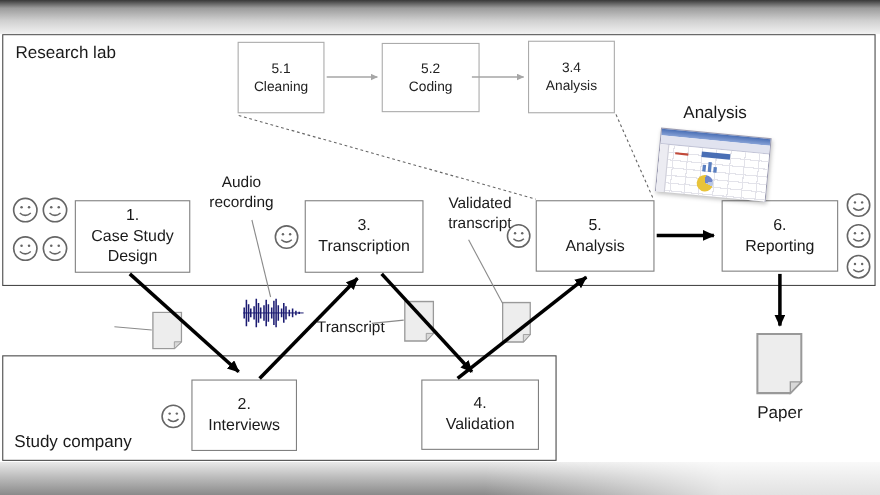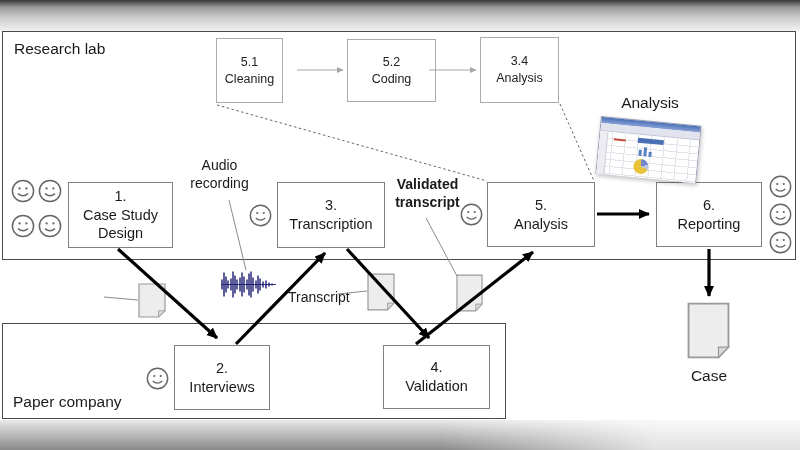--- a/index.html
+++ b/index.html
@@ -43,23 +43,23 @@
       background:conic-gradient(#6f86c9 0 70deg,#b9c6e3 70deg 110deg,#e8c33a 110deg 360deg);}
 </style>
 </head>
 <body>
 
 <div class="stage">
 
   <div class="lane" style="left:2px;top:31px;width:794px;height:229px;"></div>
   <div class="lane" style="left:2px;top:323px;width:504px;height:96px;"></div>
   <div class="lane-label" style="left:14px;top:40px;">Research lab</div>
-  <div class="lane-label" style="left:13px;top:393px;">Paper company</div>
-
-  <div class="sbox" style="left:216px;top:38px;width:67px;height:65px;">5.1
+  <div class="lane-label" style="left:13px;top:393px;">Study company</div>
+
+  <div class="sbox" style="left:216px;top:38px;width:79px;height:65px;">5.1
 Cleaning</div>
   <div class="sbox" style="left:347px;top:39px;width:89px;height:63px;">5.2
 Coding</div>
   <div class="sbox" style="left:480px;top:37px;width:79px;height:66px;">3.4
 Analysis</div>
 
   <div class="pbox" style="left:68px;top:182px;width:105px;height:66px;">1.
 Case Study
 Design</div>
   <div class="pbox" style="left:277px;top:182px;width:108px;height:66px;">3.
@@ -69,24 +69,24 @@
   <div class="pbox" style="left:656px;top:182px;width:106px;height:65px;">6.
 Reporting</div>
   <div class="pbox" style="left:174px;top:345px;width:96px;height:65px;">2.
 Interviews</div>
   <div class="pbox" style="left:383px;top:345px;width:107px;height:64px;">4.
 Validation</div>
 
   <div class="note" style="left:177px;top:157px;width:85px;">Audio
 recording</div>
   <div class="note" style="left:288px;top:289px;width:82px;text-align:left;">Transcript</div>
-  <div class="note" style="left:390px;top:176px;width:75px;text-align:center;font-weight:bold;">Validated
+  <div class="note" style="left:390px;top:176px;width:75px;text-align:right;">Validated
 transcript</div>
   <div class="note" style="left:600px;top:93px;width:100px;font-size:15.5px;">Analysis</div>
-  <div class="note" style="left:680px;top:366px;width:58px;font-size:15.5px;">Case</div>
+  <div class="note" style="left:680px;top:366px;width:58px;font-size:15.5px;">Paper</div>
 
   <div class="smiley" style="left:11px;top:179px;width:24px;height:24px;">
       <svg viewBox="0 0 24 24">
         <circle cx="12" cy="12" r="10.6" fill="#fff" stroke="#666" stroke-width="1.5"></circle>
         <circle cx="8.6" cy="9.4" r="1.15" fill="#666"></circle>
         <circle cx="15.4" cy="9.4" r="1.15" fill="#666"></circle>
         <path d="M7 14.6 Q12 19 17 14.6" fill="none" stroke="#666" stroke-width="1.4"></path>
       </svg>
     </div>
   <div class="smiley" style="left:38px;top:179px;width:24px;height:24px;">

